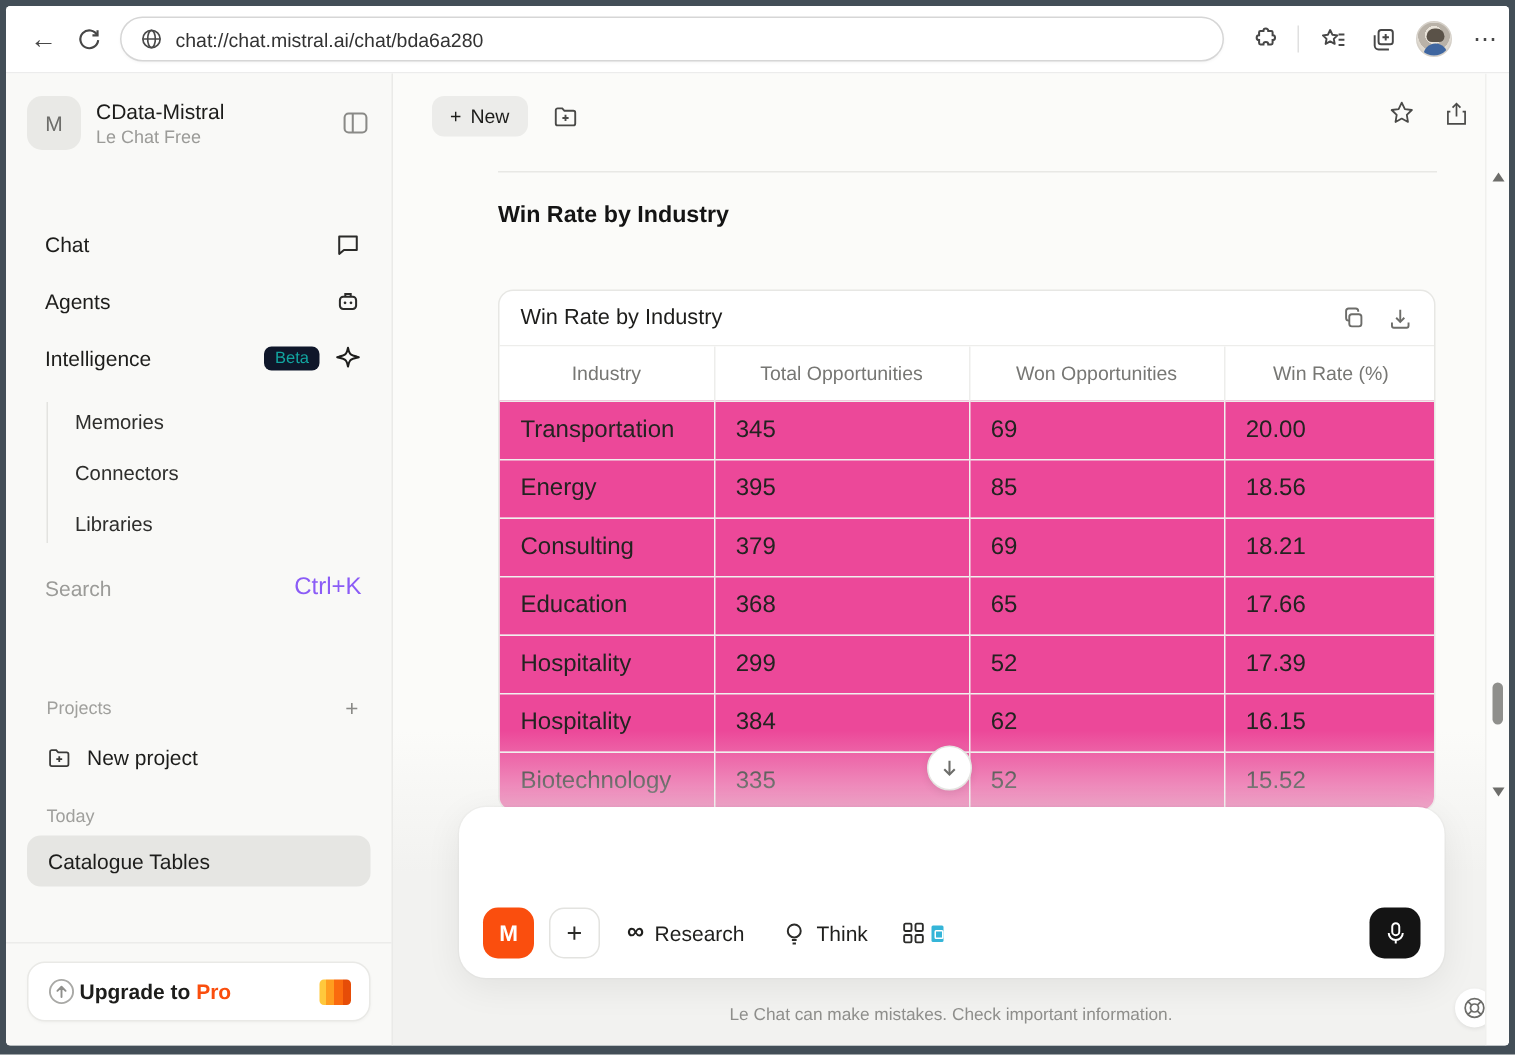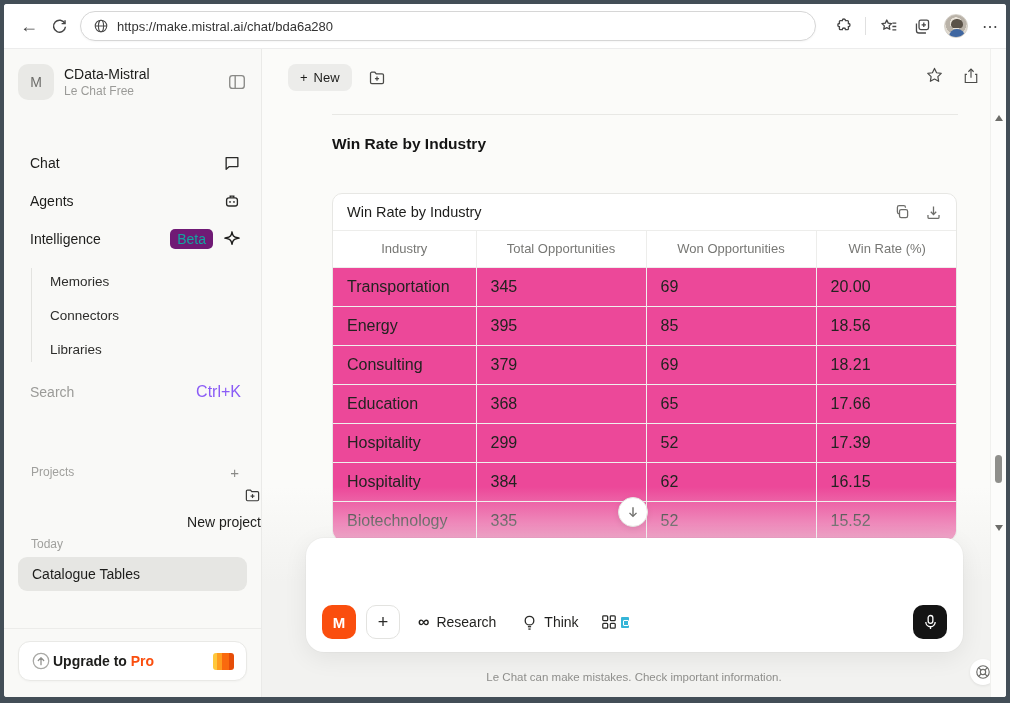--- a/index.html
+++ b/index.html
@@ -25,31 +25,31 @@
 
   
   .ws-row { margin:15px 14px 0 14px; display:flex; align-items:center; gap:10px; }
   .ws-avatar { width:36px; height:36px; border-radius:10px; background:#e9e9e6; color:#6d6d6a; font-size:14px; display:flex; align-items:center; justify-content:center; }
   .ws-meta { flex:1; min-width:0; }
   .ws-name { font-size:14px; color:#1c1c1a; font-weight:500; }
   .ws-plan { font-size:12px; color:#9b9b98; margin-top:2px; }
   .nav { margin-top:44px; }
   .nav-item { height:38px; display:flex; align-items:center; padding:0 20px 0 26px; cursor:pointer; }
   .nav-label { font-size:14px; color:#1d1d1b; flex:1; }
-  .badge-beta { font-size:14px; color:#12a5a0; background:#701a75; border-radius:5px; padding:2px 7px; margin-right:10px; }
+  .badge-beta { font-size:11px; color:#12a5a0; background:#0f172a; border-radius:5px; padding:2px 7px; margin-right:10px; }
   .subnav { margin-top:6px; position:relative; }
   .subnav::before { content:""; position:absolute; left:27px; top:4px; bottom:4px; width:1px; background:#e3e3e0; }
   .sub-item { height:34px; display:flex; align-items:center; padding-left:46px; font-size:13.5px; color:#2e2e2c; cursor:pointer; }
   .search-row { height:36px; margin-top:8px; display:flex; align-items:center; padding:0 20px 0 26px; cursor:pointer; }
   .search-label { font-size:14px; color:#9b9b98; flex:1; }
   .shortcut { font-size:16px; color:#8b5cf6; }
   .projects-row { margin-top:47px; height:30px; display:flex; align-items:center; padding:0 22px 0 27px; }
   .projects-label { font-size:12px; color:#a0a09d; flex:1; }
   .plus-mini { color:#8a8a87; font-size:15px; cursor:pointer; }
-  .newproj-row { height:36px; display:flex; align-items:flex-end; gap:10px; padding-left:13px; cursor:pointer;flex-direction:column; }
+  .newproj-row { height:36px; display:flex; align-items:center; gap:10px; padding-left:27px; cursor:pointer; }
   .newproj-label { font-size:14px; color:#1d1d1b; }
   .today-label { margin:14px 0 6px 27px; font-size:12px; color:#a0a09d; }
   .hist-item { margin:0 14px; height:34px; border-radius:9px; background:#e6e6e3; display:flex; align-items:center; padding:0 14px; font-size:14px; color:#1d1d1b; cursor:pointer; }
   .side-footer { margin-top:auto; border-top:1px solid #ececea; padding:12px 14px 16px 14px; }
   .upgrade-card { background:#fff; border:1px solid #e9e9e6; border-radius:12px; height:40px; display:flex; align-items:center; gap:2px; padding:0 12px; cursor:pointer; box-shadow:0 1px 2px rgba(0,0,0,.03); }
   .upg-text { flex:1; font-size:14px; font-weight:700; color:#1d1d1b; }
   .upg-pro { color:#fa4e0e; }
   .upg-flag { width:21px; height:17px; border-radius:3px; background:linear-gradient(90deg,#ffc83c 0 20%,#ff9d1f 20% 45%,#fa6a0e 45% 75%,#e64d08 75%); }
 
   
@@ -113,21 +113,21 @@
       </span>
     </div>
     <div class="url-pill">
       <span class="icon">
         <svg width="16" height="16" viewBox="0 0 20 20">
             <circle cx="10" cy="10" r="7.2" fill="none" stroke="#4a4a4a" stroke-width="1.4"></circle>
             <ellipse cx="10" cy="10" rx="3.2" ry="7.2" fill="none" stroke="#4a4a4a" stroke-width="1.4"></ellipse>
             <line x1="2.8" y1="10" x2="17.2" y2="10" stroke="#4a4a4a" stroke-width="1.4"></line>
           </svg>
       </span>
-      <span class="url-text">https://make.mistral.ai/chat/bda6a280</span>
+      <span class="url-text">chat://chat.mistral.ai/chat/bda6a280</span>
     </div>
     <div class="tb-right">
       <div class="tb-btn">
         <span class="icon">
           <svg width="18" height="18" viewBox="0 0 20 20">
               <path d="M7 4 h2.2 a1.8 1.8 0 0 1 3.6 0 H15 a1 1 0 0 1 1 1 v2.2 a1.8 1.8 0 0 1 0 3.6 V13 a1 1 0 0 1 -1 1 h-2.2 a1.8 1.8 0 0 0 -3.6 0 H7 a1 1 0 0 1 -1 -1 v-2.2 a1.8 1.8 0 0 1 0 -3.6 V5 a1 1 0 0 1 1 -1 Z" fill="none" stroke="#474747" stroke-width="1.5"></path>
             </svg>
         </span>
       </div>
       <div class="tb-sep"></div>

